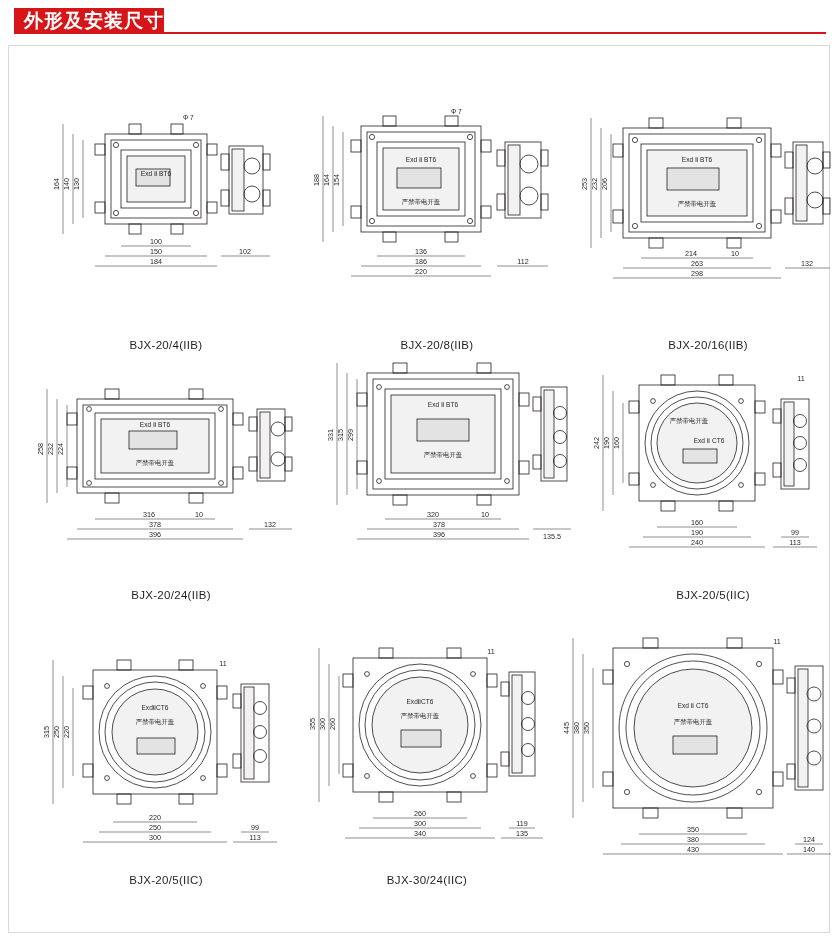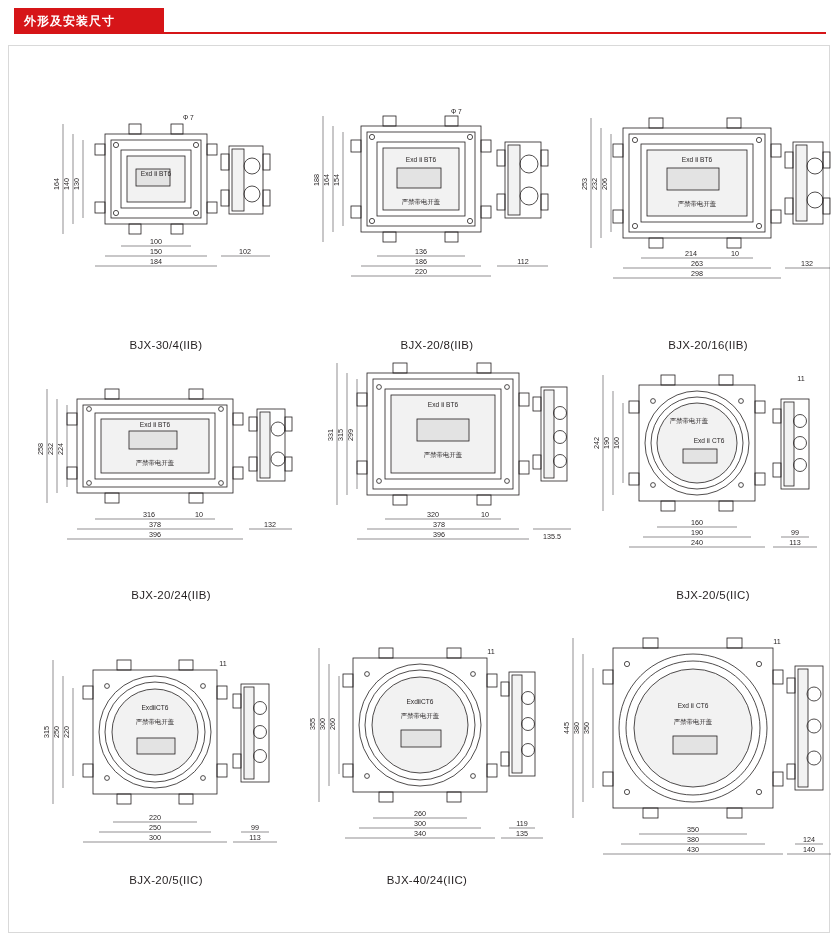--- a/index.html
+++ b/index.html
@@ -13,21 +13,21 @@
   
   .header{
     position:absolute;left:0;top:8px;width:840px;height:30px;
   }
   .header-bar{
     position:absolute;left:14px;top:0;width:150px;height:26px;
     background:#d61518;
   }
   .header-title{
     position:absolute;left:24px;top:2px;height:22px;line-height:22px;
-    font-size:12px;font-weight:bold;color:#ffffff;letter-spacing:1px;
+    font-size:19px;font-weight:bold;color:#ffffff;letter-spacing:1px;
     white-space:nowrap;
   }
   .header-rule{
     position:absolute;left:14px;top:24px;width:812px;height:2px;background:#d61518;
   }
 
   
   .frame{
     position:absolute;left:8px;top:45px;width:822px;height:888px;
     border:1px solid #d9d9d9;background:#fff;box-sizing:border-box;
@@ -109,21 +109,21 @@
           <text class="dimv" x="26" y="78" transform="rotate(-90 26,78)" text-anchor="middle">164</text>
           <text class="dimv" x="36" y="78" transform="rotate(-90 36,78)" text-anchor="middle">140</text>
           <text class="dimv" x="46" y="78" transform="rotate(-90 46,78)" text-anchor="middle">130</text>
           <text class="dim" x="123" y="138" text-anchor="middle">100</text>
           <text class="dim" x="123" y="148" text-anchor="middle">150</text>
           <text class="dim" x="123" y="158" text-anchor="middle">184</text>
           <text class="dim" x="212" y="148" text-anchor="middle">102</text>
           <text class="lbl" x="150" y="14">Φ 7</text>
           <text class="lbl" x="123" y="70" text-anchor="middle">Exd Ⅱ BT6</text>
         </svg>
-        <div class="fig-caption">BJX-30/4(IIB)</div>
+        <div class="fig-caption">BJX-20/4(IIB)</div>
       </div>
 
       <div class="cell" style="left:274px;top:60px;width:276px;height:245px;">
         <svg class="canvas" viewBox="0 0 276 245">
           <g stroke="#231f20" fill="none" stroke-width="0.8">
             <rect x="62" y="20" width="120" height="106"></rect>
             <rect x="68" y="26" width="108" height="94"></rect>
             <rect x="78" y="36" width="88" height="74"></rect>
             <rect x="84" y="42" width="76" height="62" fill="#f2f2f2"></rect>
             <rect x="98" y="62" width="44" height="20" fill="#e3e3e3"></rect>
@@ -474,21 +474,21 @@
           <text class="dimv" x="36" y="98" transform="rotate(-90 36,98)" text-anchor="middle">260</text>
           <text class="dim" x="121" y="190" text-anchor="middle">260</text>
           <text class="dim" x="121" y="200" text-anchor="middle">300</text>
           <text class="dim" x="121" y="210" text-anchor="middle">340</text>
           <text class="dim" x="223" y="200" text-anchor="middle">119</text>
           <text class="dim" x="223" y="210" text-anchor="middle">135</text>
           <text class="dim" x="192" y="28" text-anchor="middle">11</text>
           <text class="lbl" x="121" y="78" text-anchor="middle">ExdⅡCT6</text>
           <text class="cn" x="121" y="92" text-anchor="middle">严禁带电开盖</text>
         </svg>
-        <div class="fig-caption">BJX-40/24(IIC)</div>
+        <div class="fig-caption">BJX-30/24(IIC)</div>
       </div>
 
       <div class="cell" style="left:530px;top:580px;width:286px;height:260px;">
         <svg class="canvas" viewBox="0 0 286 260">
           <g stroke="#231f20" fill="none" stroke-width="0.8">
             <rect x="58" y="22" width="160" height="160"></rect>
             <circle cx="138" cy="102" r="74"></circle>
             <circle cx="138" cy="102" r="67"></circle>
             <circle cx="138" cy="102" r="59" fill="#f2f2f2"></circle>
             <rect x="118" y="110" width="44" height="18" fill="#e3e3e3"></rect>

